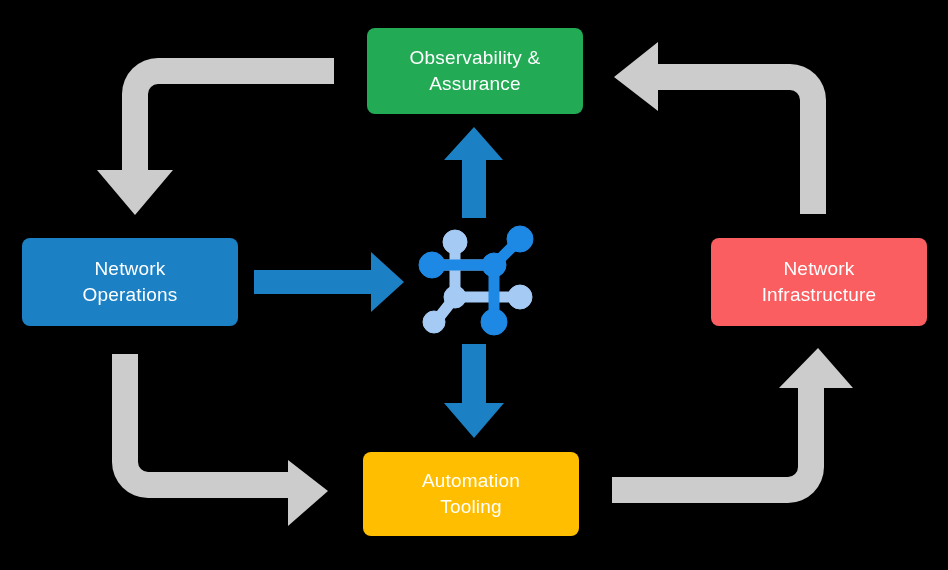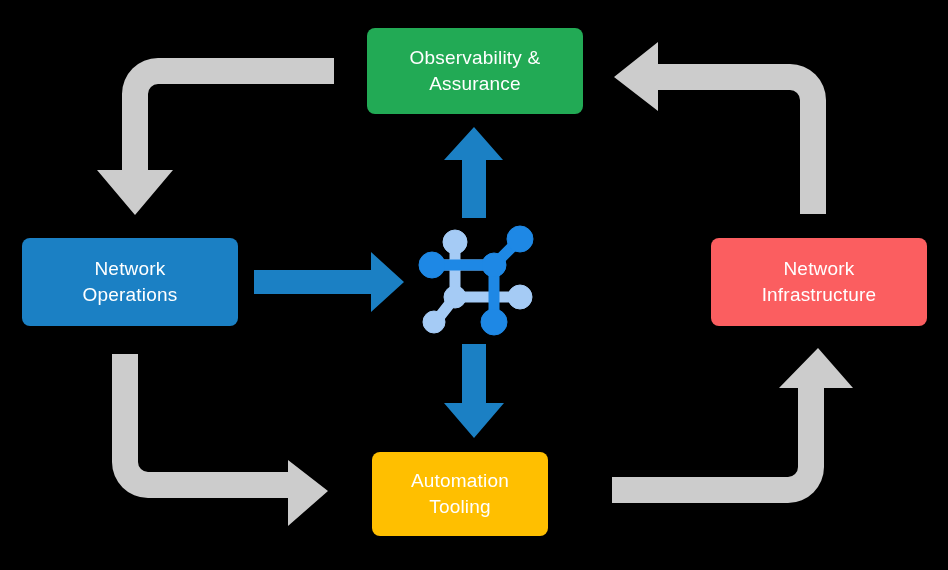--- a/index.html
+++ b/index.html
@@ -49,23 +49,23 @@
     background: #1B80C4;
   }
   #box-network-infrastructure {
     left: 711px;
     top: 238px;
     width: 216px;
     height: 88px;
     background: #FB5E60;
   }
   #box-automation-tooling {
-    left: 372px;
+    left: 363px;
     top: 452px;
-    width: 176px;
+    width: 216px;
     height: 84px;
     background: #FFBF00;
   }
   .svg-layer {
     position: absolute;
     left: 0;
     top: 0;
     width: 948px;
     height: 570px;
     pointer-events: none;

